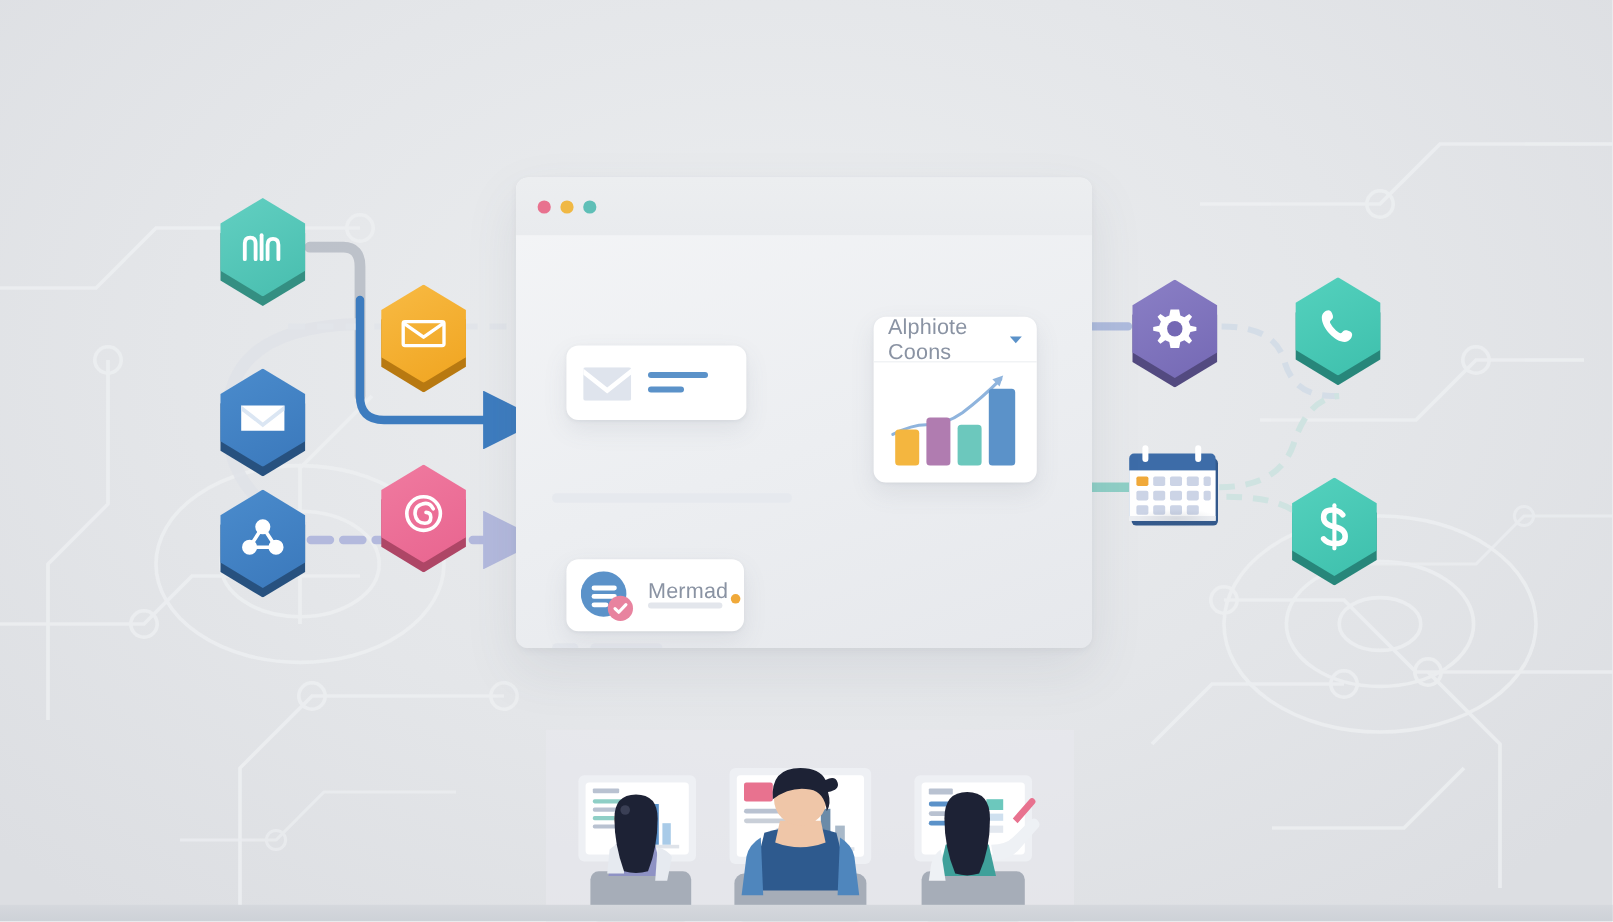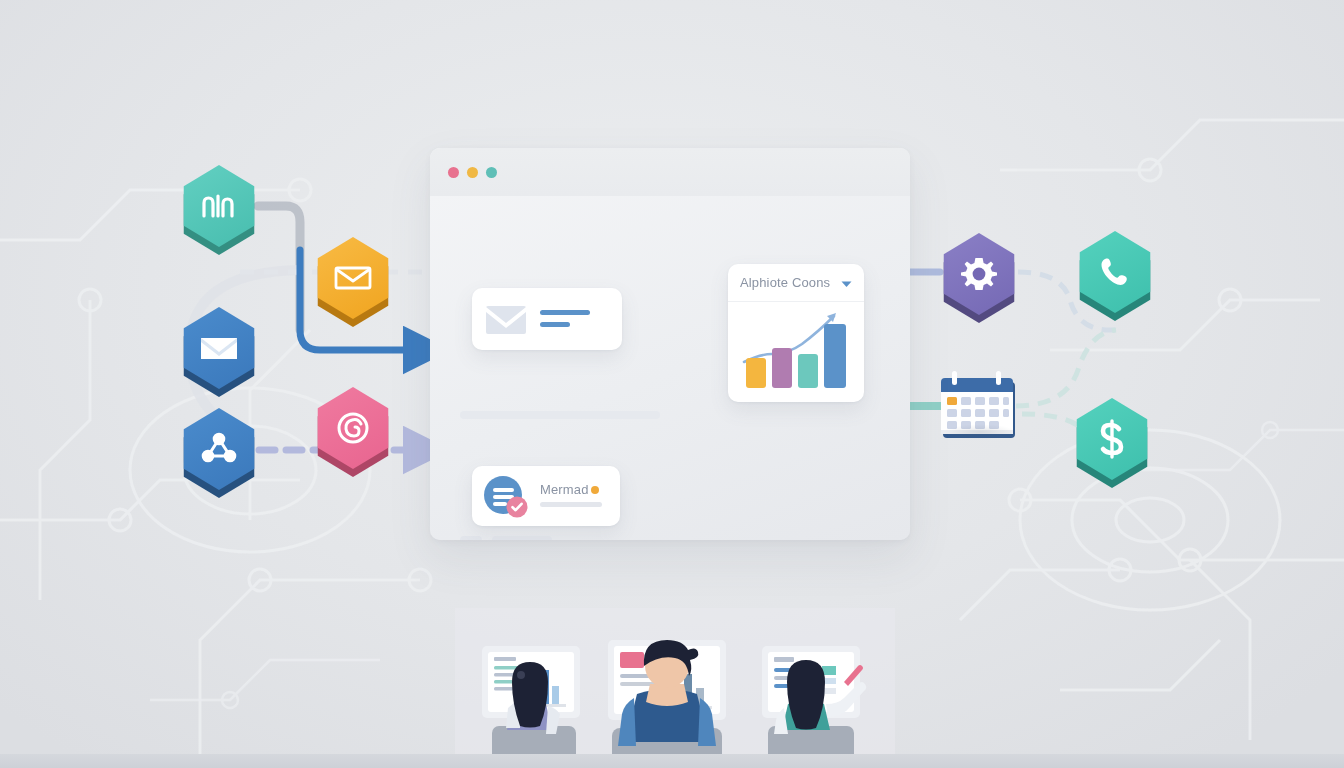--- a/index.html
+++ b/index.html
@@ -67,21 +67,21 @@
     box-shadow: 0 8px 20px rgba(90,100,120,.10), 0 1px 3px rgba(90,100,120,.07);
   }
   .card-shadowline {
     position:absolute; bottom:-5px; left:6px; right:6px; height:10px;
     border-radius:0 0 10px 10px; background:#dfe3e9; z-index:-1;
   }
 
   .line { border-radius: 3px; }
 
   .card-title {
-    font-size: 13px; color:#8a93a3; letter-spacing:.15px;
+    font-size: 18px; color:#8a93a3; letter-spacing:.15px;
     font-family:"Liberation Sans", sans-serif;
   }
 
   
   .people { position:absolute; left:0; bottom:0; width:1344px; height:160px; }
 
   
   .floor {
     position:absolute; left:0; bottom:0; width:1344px; height:14px;
     background: linear-gradient(180deg,#d5d8dd,#cdd1d7);
@@ -335,21 +335,21 @@
         <div style="position:absolute; left:12px; top:10px;">
           <svg width="46" height="42" viewBox="0 0 46 42">
             <circle cx="19" cy="19" r="19" fill="#5b92c9"></circle>
             <rect x="9" y="12" width="21" height="4" rx="2" fill="#fff"></rect>
             <rect x="9" y="19" width="21" height="4" rx="2" fill="#fff"></rect>
             <rect x="9" y="26" width="14" height="4" rx="2" fill="#fff"></rect>
             <circle cx="33" cy="31" r="10.5" fill="#e8839f"></circle>
             <path d="M28.5 31.2 L31.6 34.2 L37.6 27.8" stroke="#fff" stroke-width="2.6" fill="none" stroke-linecap="round" stroke-linejoin="round"></path>
           </svg>
         </div>
-        <div style="position:absolute; left:68px; top:16px; display:flex; align-items:center; gap:2px;">
+        <div style="position:absolute; left:68px; top:16px; display:flex; align-items:flex-end; gap:2px;">
           <span class="card-title">Mermad</span>
           <span style="width:8px; height:8px; border-radius:50%; background:#f0a93a; display:inline-block;"></span>
         </div>
         <div class="line" style="position:absolute; left:68px; top:36px; width:62px; height:5px;
                      background:#e3e6ec;"></div>
       </div>
 
       <div class="card" style="left:298px; top:68px; width:136px; height:138px;">
         <div class="card-shadowline"></div>
         <div style="position:absolute; left:0; top:0; width:136px; height:38px;

